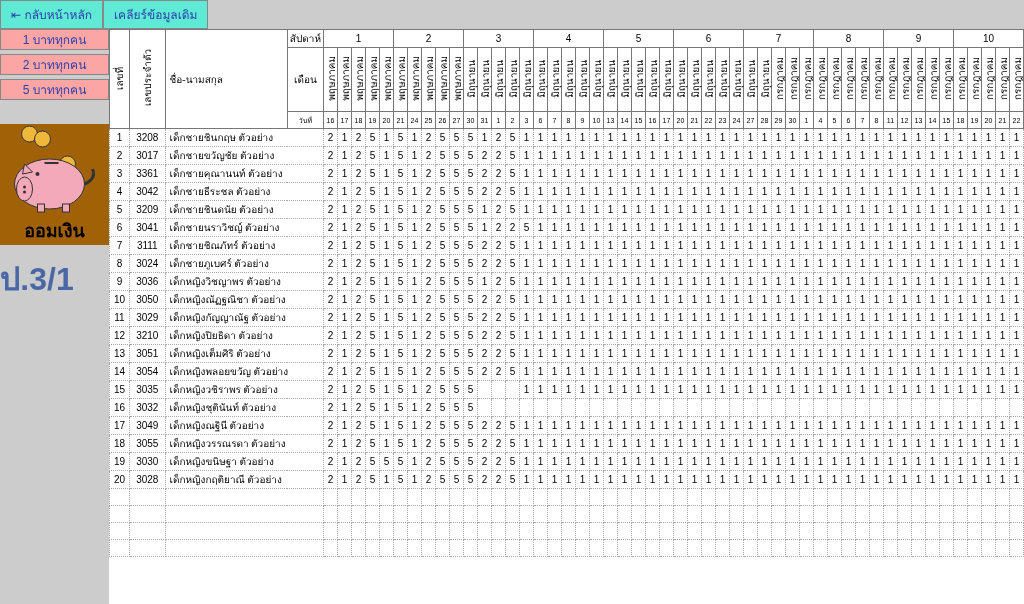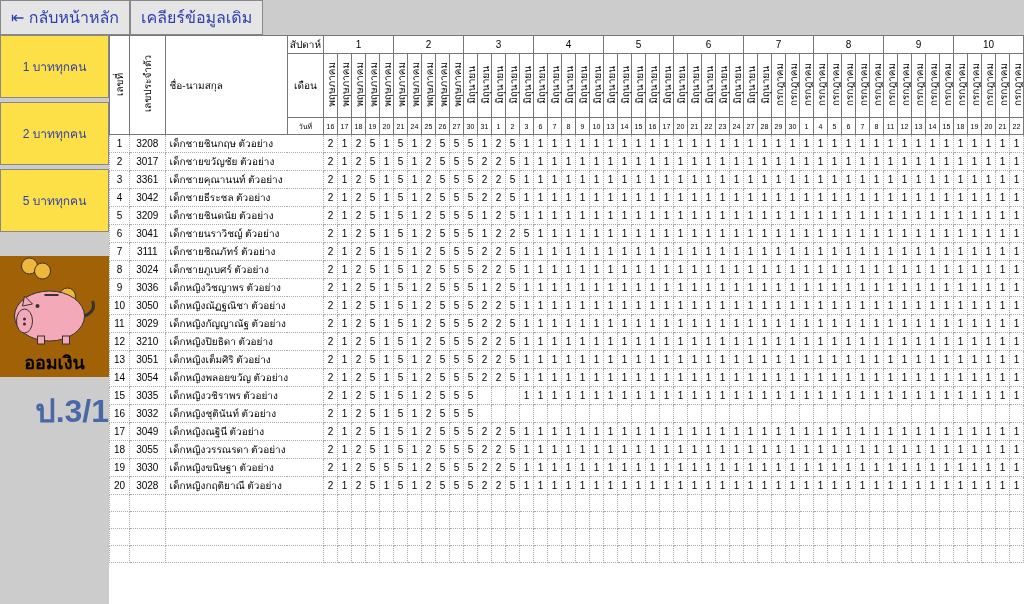--- a/index.html
+++ b/index.html
@@ -1,36 +1,36 @@
 <!DOCTYPE html>
 <html><head>
 <meta charset="utf-8">
 <style>
   * { box-sizing: border-box; }
   html, body { margin:0; padding:0; font-family: Arial, sans-serif; font-size:11px; }
   body { width:1024px; height:604px; background:#ccc; overflow:hidden; }
 
   .top-btns { display:flex; gap:0; padding:0; }
   .top-btns button {
-    border:1px solid #888; background:#e5e5e5; color:#2e3fae; font-size:16px;
+    border:1px solid #888; background:#5eead4; color:#2e3fae; font-size:12px;
     padding:4px 10px; cursor:pointer;
   }
 
   .main { display:flex; height:calc(604px - 26px); }
   .side {
     width:109px; display:flex; flex-direction:column; align-items:stretch;
   }
   .side button {
-    border:1px solid #888; background:#fde047; color:#2e3fae; font-size:12px;
-    padding:21px 4px; margin-bottom:4px; cursor:pointer;
+    border:1px solid #888; background:#fca5a5; color:#2e3fae; font-size:12px;
+    padding:0 4px; margin-bottom:4px; cursor:pointer;
   }
   .piggy-wrap { margin-top:20px; background:#a16207; text-align:center; }
   .piggy-svg { width:100%; height:90px; }
   .piggy-caption { font-size:18px; font-weight:bold; color:#000; }
-  .class-label { font-size:32px; font-weight:bold; color:#4a68a6; margin-top:8px; text-align:right;}
+  .class-label { font-size:32px; font-weight:bold; color:#4a68a6; margin-top:8px; text-align:left;}
 
   .grid-wrap { flex:1; height:100%; overflow:auto; background:#fff; }
   table { border-collapse:collapse; }
   th, td {
     border:1px dotted #aaa; text-align:center; background:#fff;
     font-size:10px; white-space:nowrap; padding:1px 2px; height:17px;
   }
   th { background:#fff; font-weight:normal; border:1px solid #777; }
   .h-solid { border:1px solid #777; }
   th.col-idx, td.col-idx { width:18px; }

